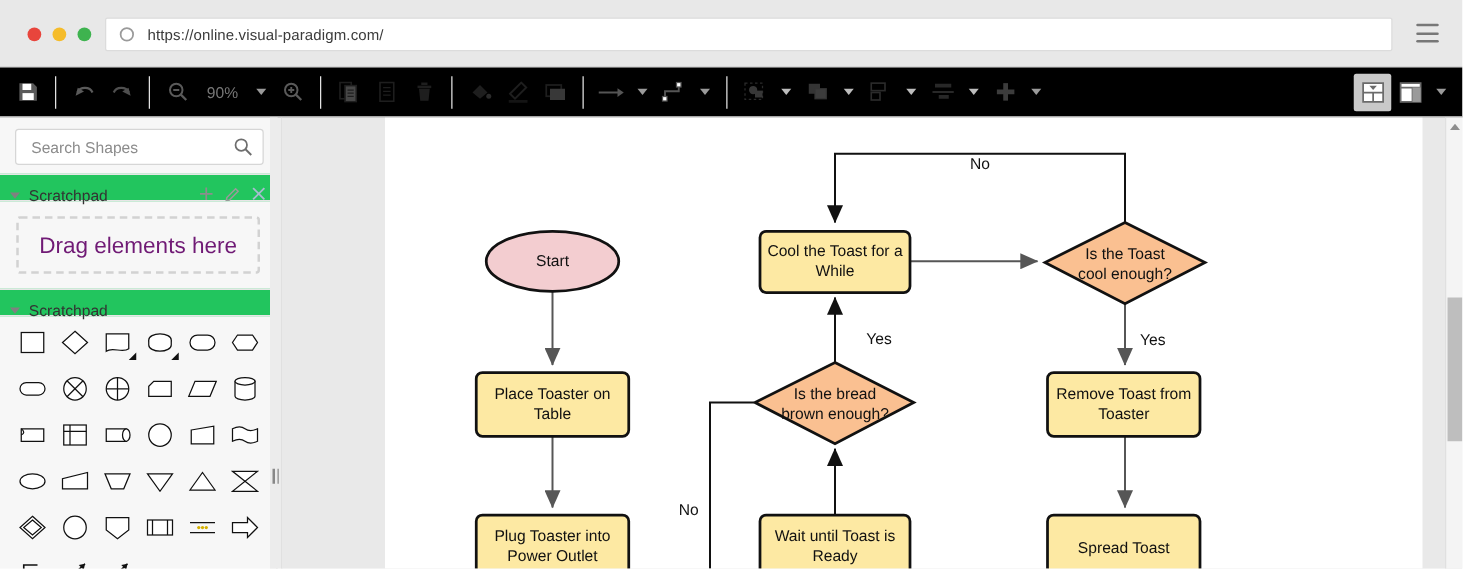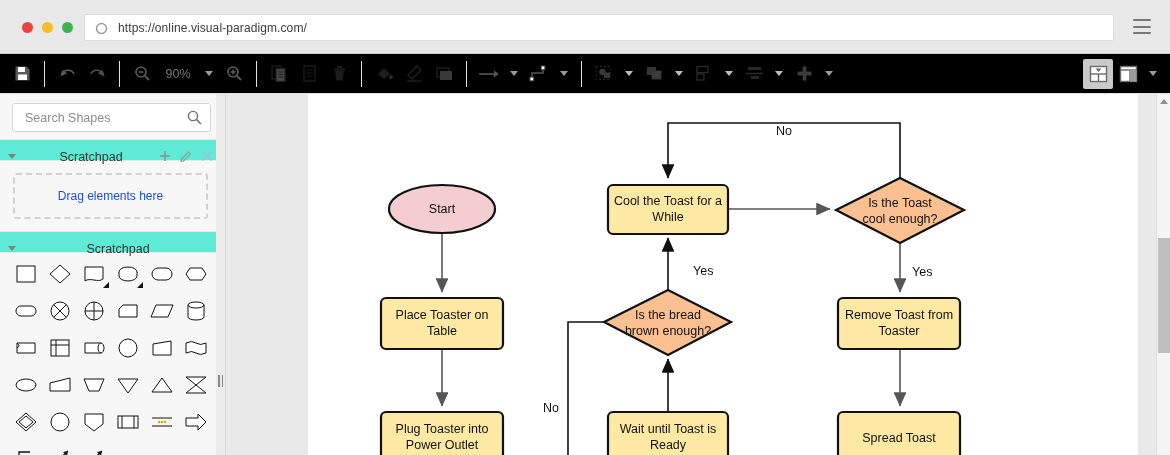--- a/index.html
+++ b/index.html
@@ -72,30 +72,30 @@
   }
   .search-box input {
     border: 0; outline: 0; font-size: 12.5px; color: #666; width: 160px;
     font-family: Liberation Sans, sans-serif; background: transparent;
   }
   .search-box input::placeholder { color: #8c8c8c; }
   .search-icon { position: absolute; right: 8px; top: 6px; }
 
   .sect-head {
     height: 22px; display: flex; align-items: center; padding: 13px 8px 0 8px;
-    border-top: 1px solid #e6e6e6; border-bottom: 1px solid #e6e6e6; background: #5eead4; text-align: center;
+    border-top: 1px solid #e6e6e6; border-bottom: 1px solid #e6e6e6; background: #22c55e;
   }
   .sect-head .tri { width: 0; height: 0; border-left: 4.5px solid transparent; border-right: 4.5px solid transparent; border-top: 5px solid #808080; margin-right: 7px; }
   .sect-title { font-size: 12.5px; color: #333; flex: 1 1 auto; }
   .sect-actions { display: flex; align-items: center; gap: 9px; }
 
   .scratchpad {
     margin: 12px 13px 12px 13px; height: 46px; border: 2px dashed #d2d2d2; border-radius: 3px;
     display: flex; align-items: center; justify-content: center;
-    font-size: 12px; color: #1d4ed8;
+    font-size: 18px; color: #701a75;
   }
 
   .shape-grid {
     padding: 8px 6px 0 10px;
     display: grid; grid-template-columns: repeat(6, 32px); gap: 11px 2px;
   }
   .shape-cell { width: 32px; height: 26px; display: flex; align-items: center; justify-content: center; cursor: pointer; position: relative; }
   .shape-cell .tri-mark { position: absolute; right: 1px; bottom: -1px; width: 0; height: 0; border-left: 6px solid transparent; border-bottom: 6px solid #111; }
 
   .splitter {

